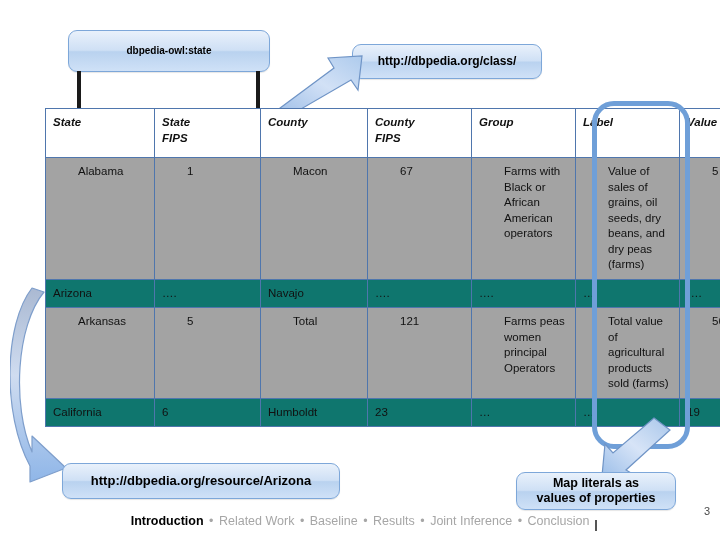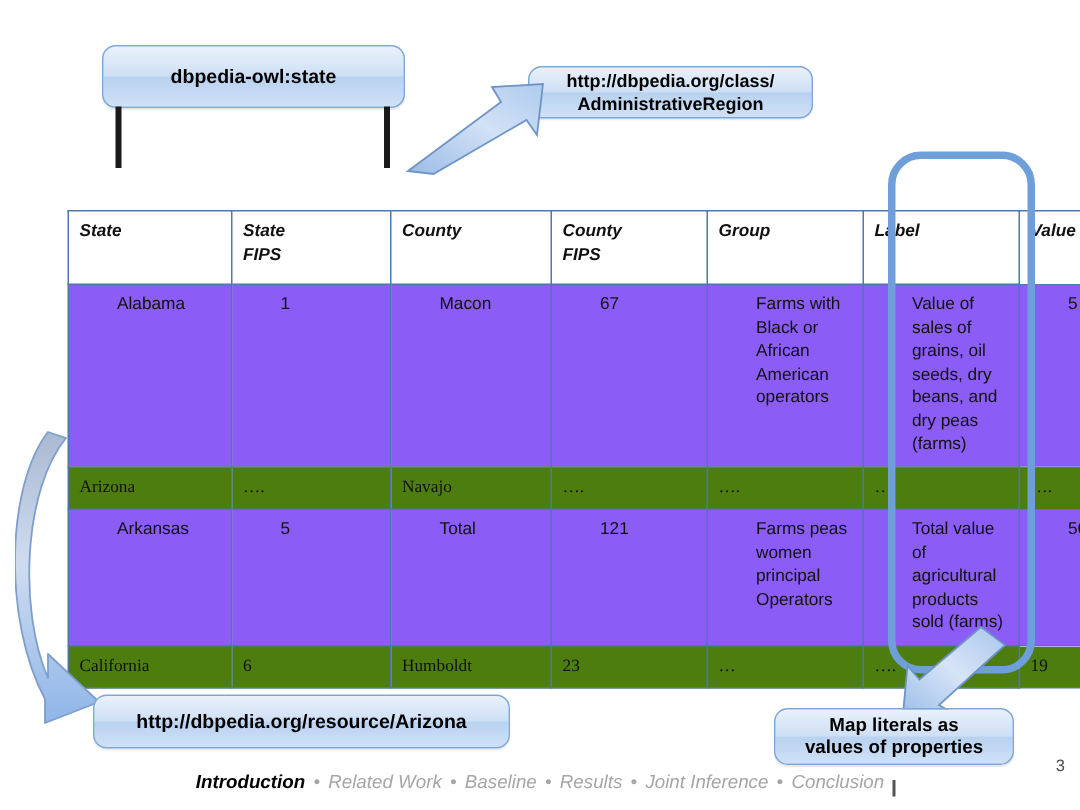--- a/index.html
+++ b/index.html
@@ -32,21 +32,21 @@
     display: flex;
     align-items: center;
     justify-content: center;
     line-height: 1.22;
     box-shadow: 0 1px 1px rgba(0,0,0,0.10);
   }
 
   #callout-state {
     left: 68px; top: 30px;
     width: 202px; height: 42px;
-    font-size: 13px;
+    font-size: 10px;
   }
   #callout-class {
     left: 352px; top: 44px;
     width: 190px; height: 35px;
     font-size: 12px;
     padding: 0 6px;
   }
   #callout-resource {
     left: 62px; top: 463px;
     width: 278px; height: 36px;
@@ -69,21 +69,20 @@
   #stem-right { left: 256px; top: 71px; height: 41px; }
   #stem-map   { left: 595px; top: 520px; height: 11px; width: 2px; background:#555; }
 
   
   .table-wrap {
     position: absolute;
     left: 45px;
     top: 108px;
     width: 640px;
     height: 337px;
-    margin-top: 32px;
   }
   table.datatable {
     border-collapse: collapse;
     table-layout: fixed;
     width: 640px;
     font-size: 11.5px;
     color: #111111;
   }
   table.datatable th,
   table.datatable td {
@@ -93,22 +92,22 @@
     line-height: 1.35;
     word-wrap: break-word;
   }
   table.datatable th {
     font-style: italic;
     font-weight: bold;
     text-align: left;
     background: #ffffff;
     height: 36px;
   }
-  tr.row-shaded td { background: #8b5cf6; padding-left: 32px; }
-  tr.row-plain  td { background: #4d7c0f; font-family: Liberation Serif, serif; }
+  tr.row-shaded td { background: #a3a3a3; padding-left: 32px; }
+  tr.row-plain  td { background: #0f766e; }
   td.cell-value, th.cell-value { position: relative; }
 
   .c1 { width: 95px; }
   .c2 { width: 92px; }
   .c3 { width: 93px; }
   .c4 { width: 90px; }
   .c5 { width: 90px; }
   .c6 { width: 90px; }
   .c7 { width: 90px; }
 
@@ -142,21 +141,20 @@
   }
 
   
   .navbar {
     position: absolute;
     left: 0; right: 0;
     top: 514px;
     text-align: center;
     font-size: 12.5px;
     white-space: nowrap;
-    font-style: italic;
   }
   .nav-active {
     color: #000000;
     font-weight: bold;
   }
   .nav-item {
     color: #a6a6a6;
   }
   .nav-sep {
     color: #a6a6a6;
@@ -175,21 +173,20 @@
 
 <div class="slide">
 
   <div class="callout" id="callout-state">
     <span>dbpedia-owl:state</span>
   </div>
 
   <div class="callout" id="callout-class">
     <span>
       <span>http://dbpedia.org/class/</span><br>
-      <span>AdministrativeRegion</span>
     </span>
   </div>
 
   <div class="stem" id="stem-left"></div>
   <div class="stem" id="stem-right"></div>
 
   <svg class="blockarrow" id="arrow-upright" viewBox="0 0 104 66">
     <defs>
       <linearGradient id="agrad1" x1="0" y1="1" x2="1" y2="0">
         <stop offset="0%" stop-color="#9bbce6"></stop>

